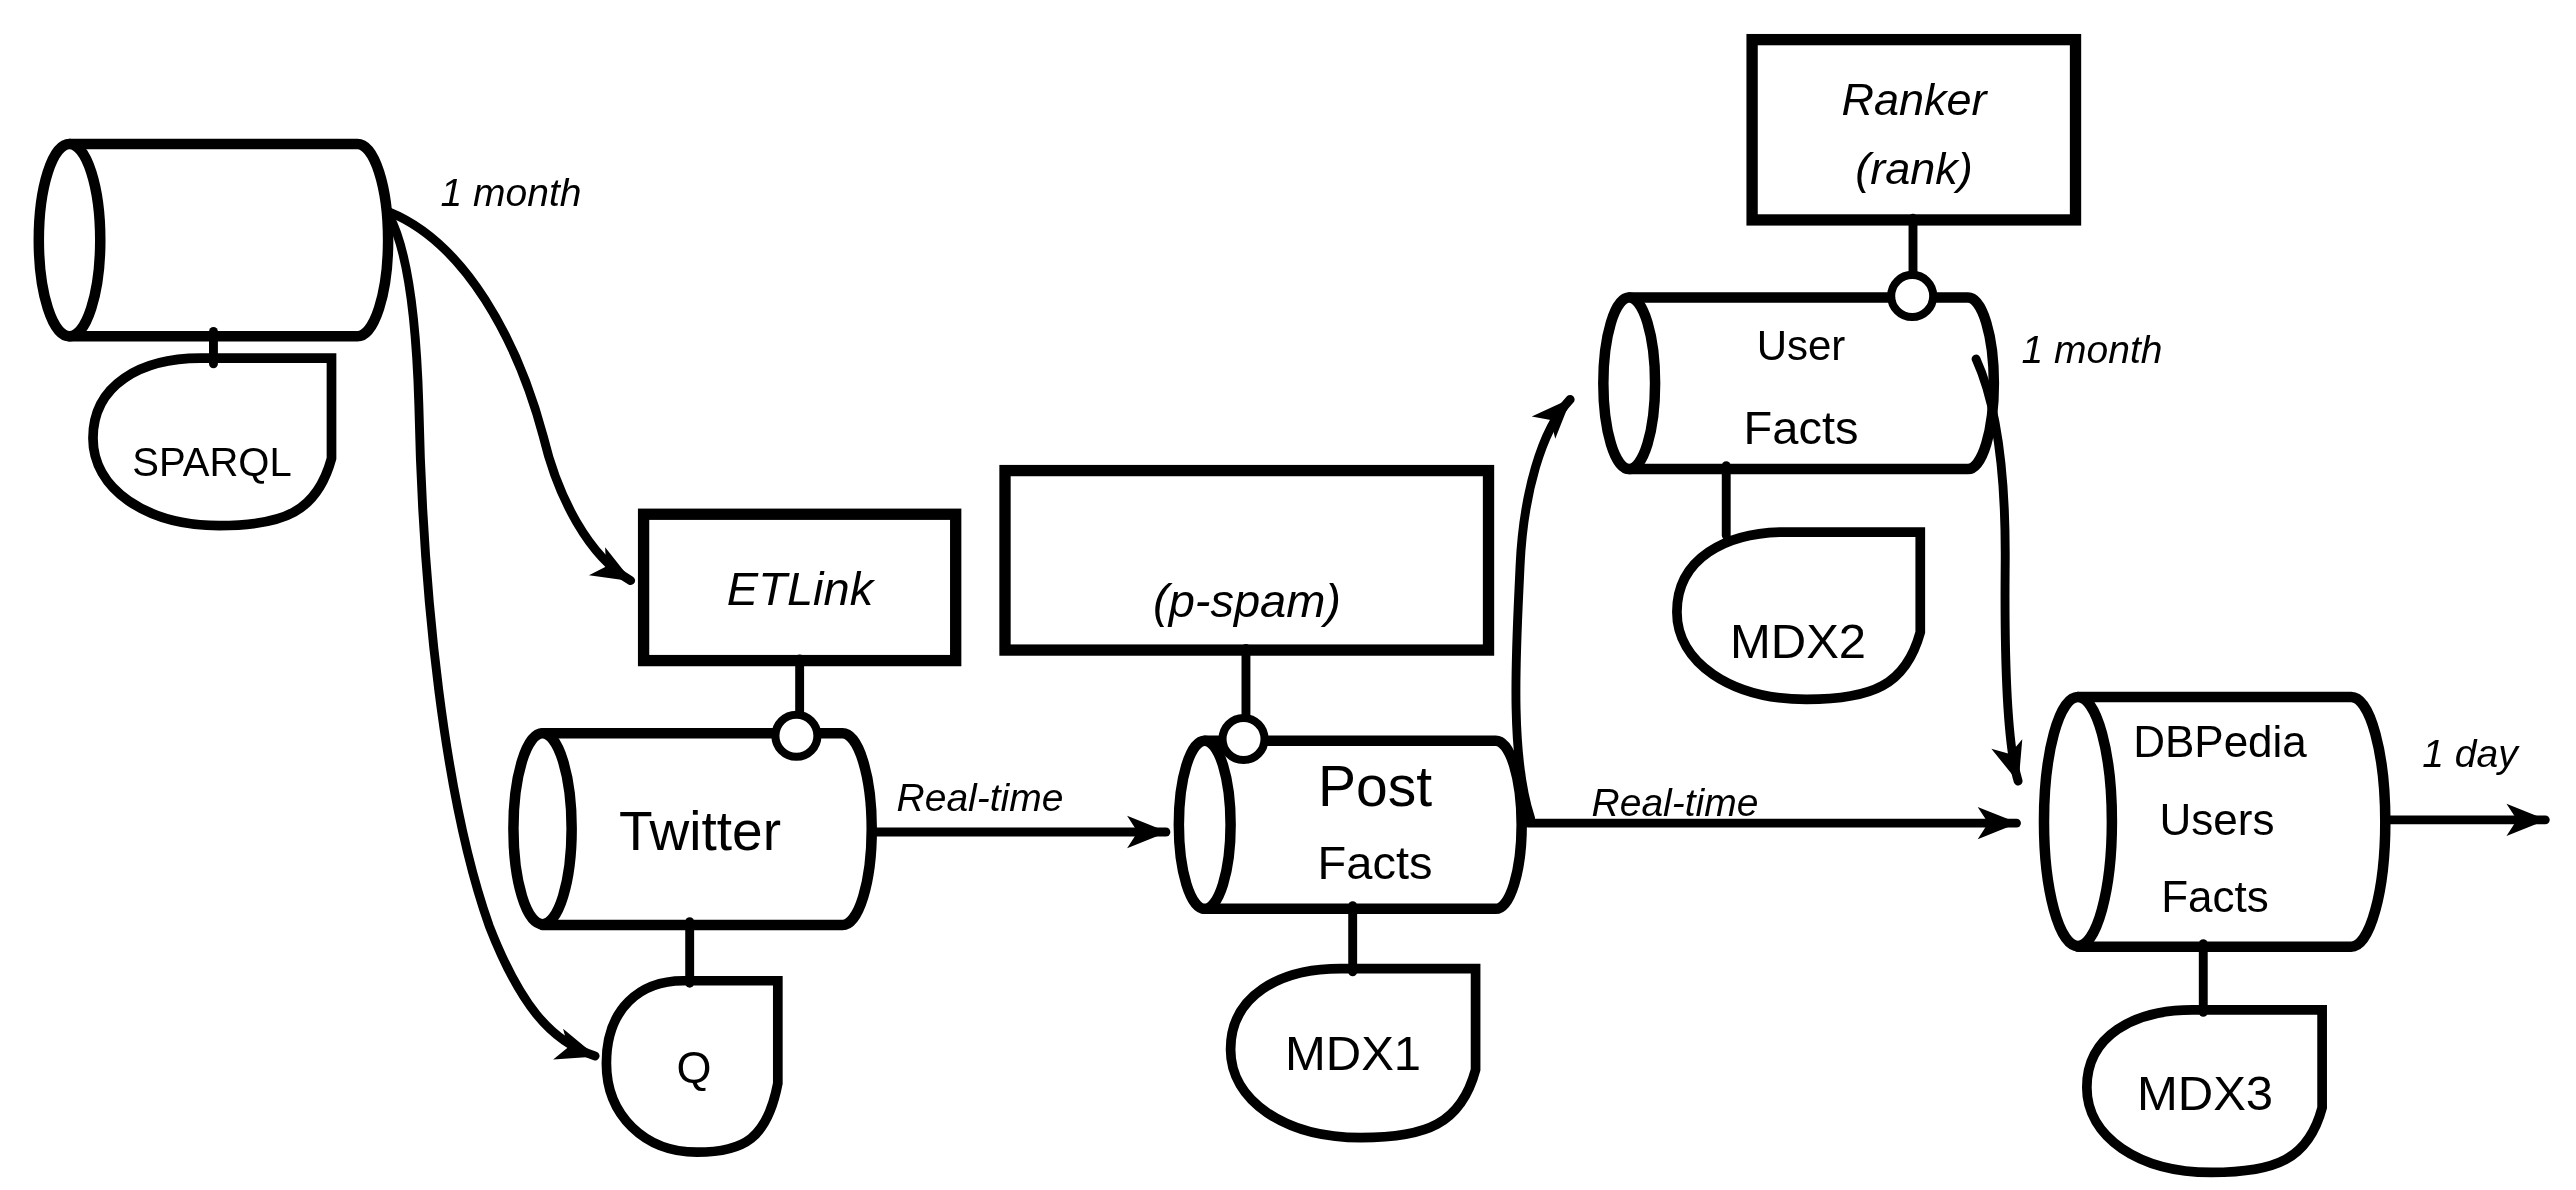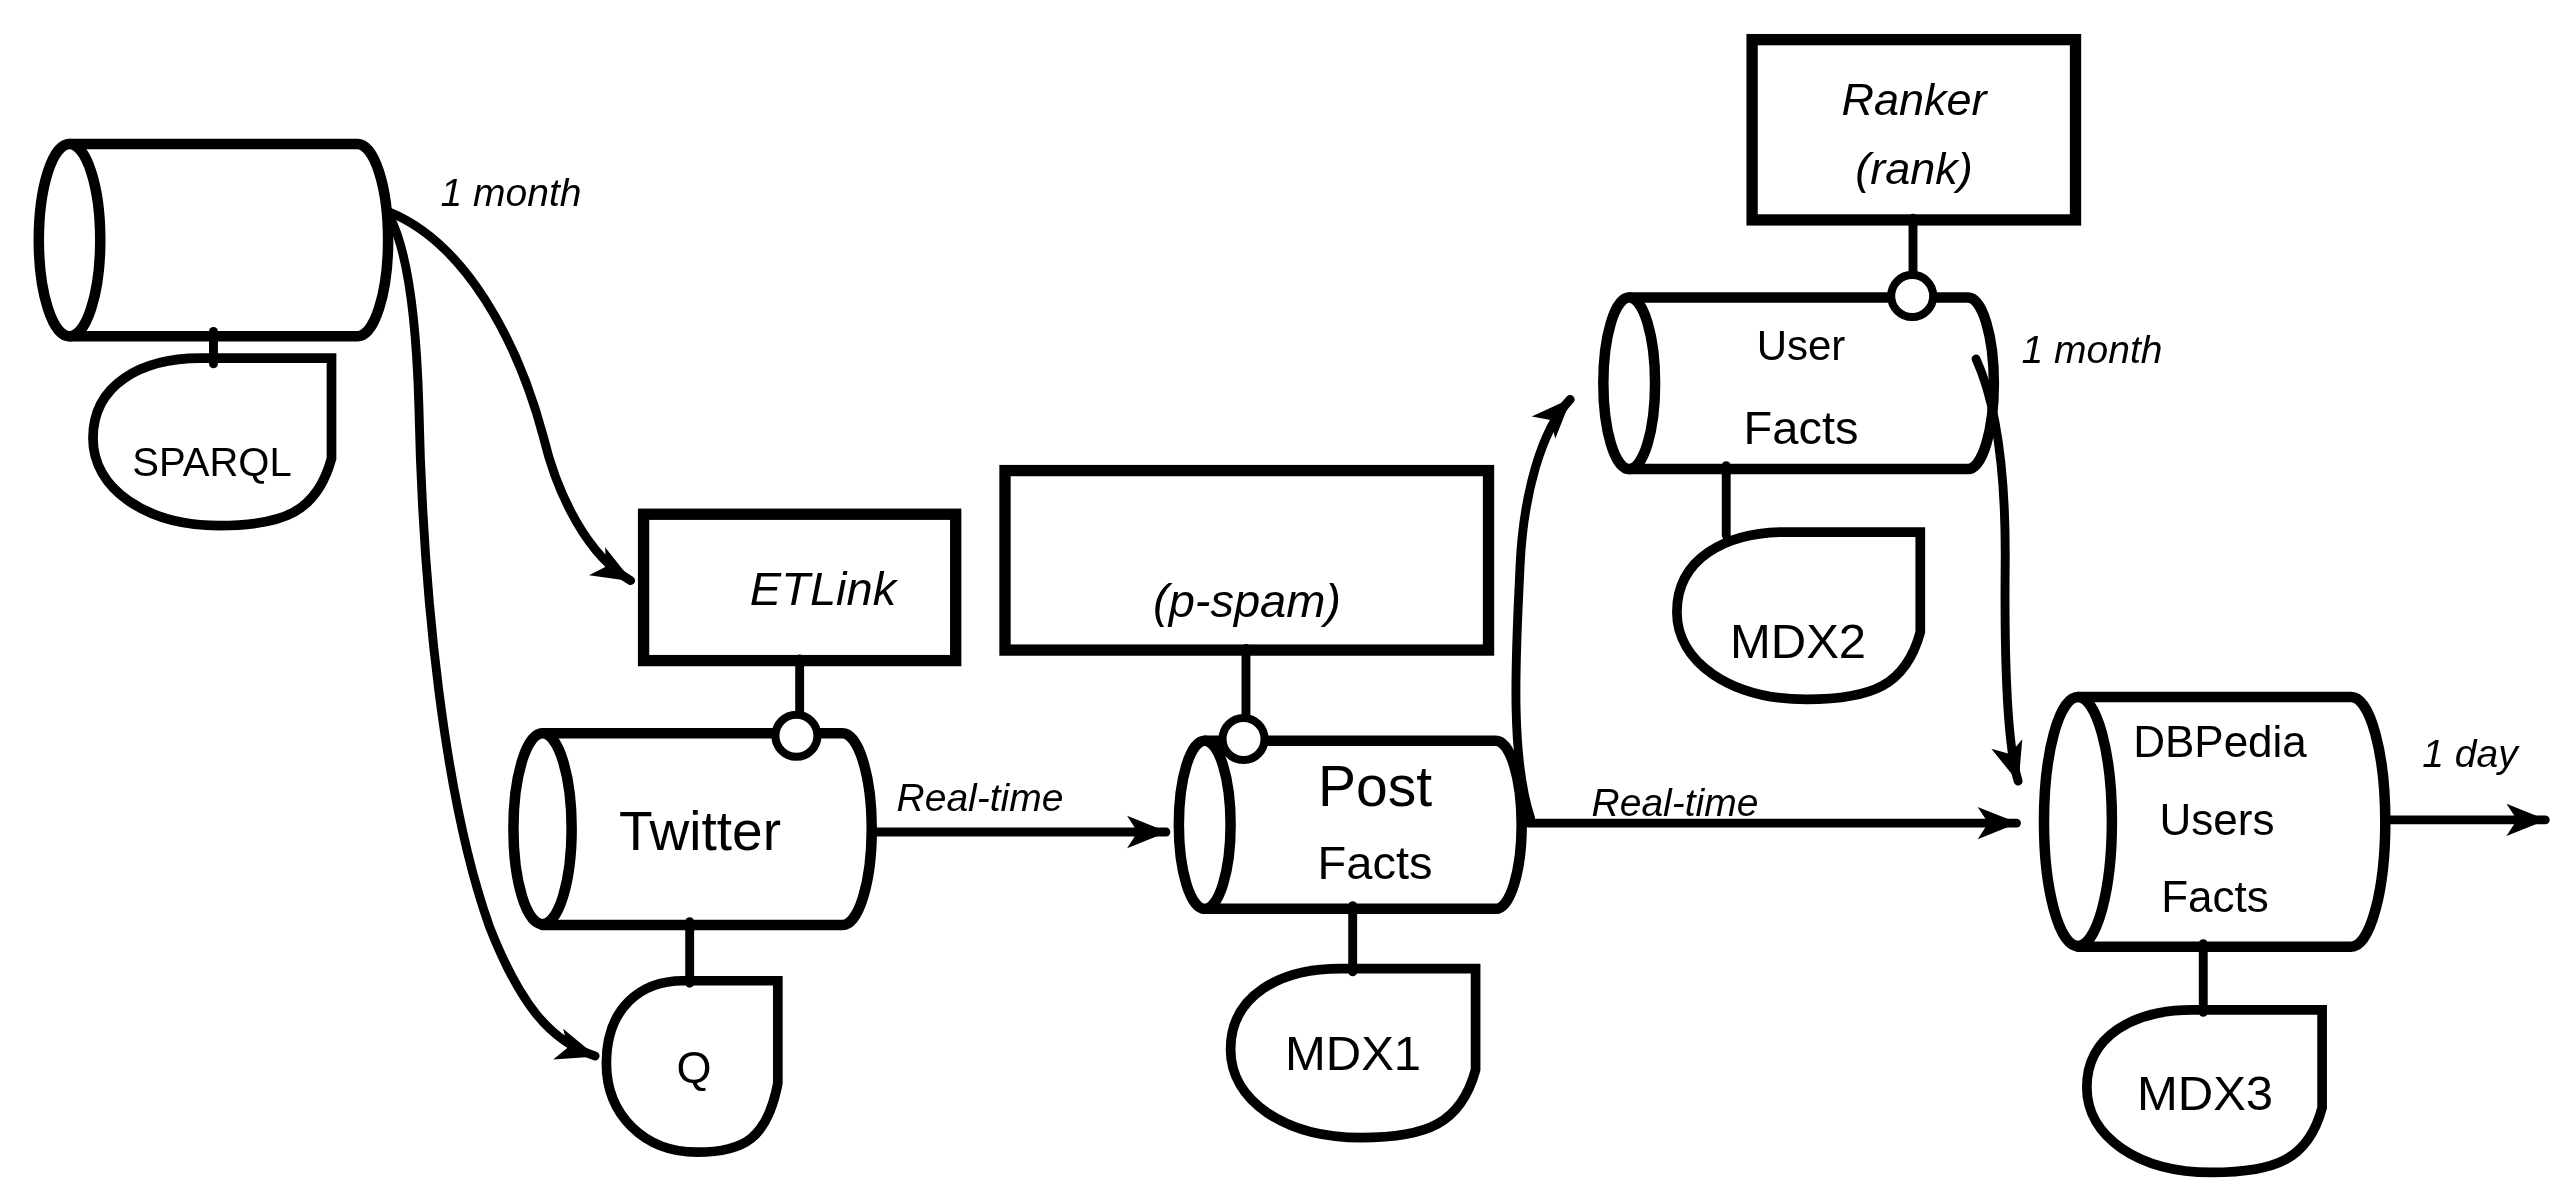--- a/index.html
+++ b/index.html
@@ -88,21 +88,21 @@
       <path marker-end="url(#arrow)" d="M 481 266 C 505 310 515 400 518 500 C 523 740 550 990 605 1145 C 642 1240 680 1288 736 1306"></path>
       <path marker-end="url(#arrow)" d="M 1082 1029 L 1442 1029"></path>
       <path marker-end="url(#arrow)" d="M 1890 1018 L 2494 1018"></path>
       <path marker-end="url(#arrow)" d="M 1893 1012 C 1866 930 1876 792 1880 700 C 1884 612 1906 532 1942 494"></path>
       <path marker-end="url(#arrow)" d="M 2444 444 C 2472 505 2481 600 2480 700 C 2479 810 2482 920 2496 966"></path>
       <path marker-end="url(#arrow)" d="M 2954 1014 L 3148 1014"></path>
     </g>
   </svg>
 
   <div class="lbl" style="left:212px; top:462px; font-size:40px;">SPARQL</div>
-  <div class="lbl bi" style="left:800px; top:588px; font-size:47px;margin-left:23px;">ETLink</div>
+  <div class="lbl bi" style="left:800px; top:588px; font-size:47px;">ETLink</div>
   <div class="lbl" style="left:700px; top:831px; font-size:55px;">Twitter</div>
   <div class="lbl" style="left:694px; top:1067px; font-size:45px;">Q</div>
 
   <div class="lbl bi" style="left:1247px; top:600px; font-size:47px;">(p-spam)</div>
 
   <div class="lbl" style="left:1375px; top:786px; font-size:57px;">Post</div>
   <div class="lbl" style="left:1375px; top:862px; font-size:47px;">Facts</div>
   <div class="lbl" style="left:1353px; top:1053px; font-size:49px;">MDX1</div>
 
   <div class="lbl bi" style="left:1914px; top:99px; font-size:45px;">Ranker</div>

